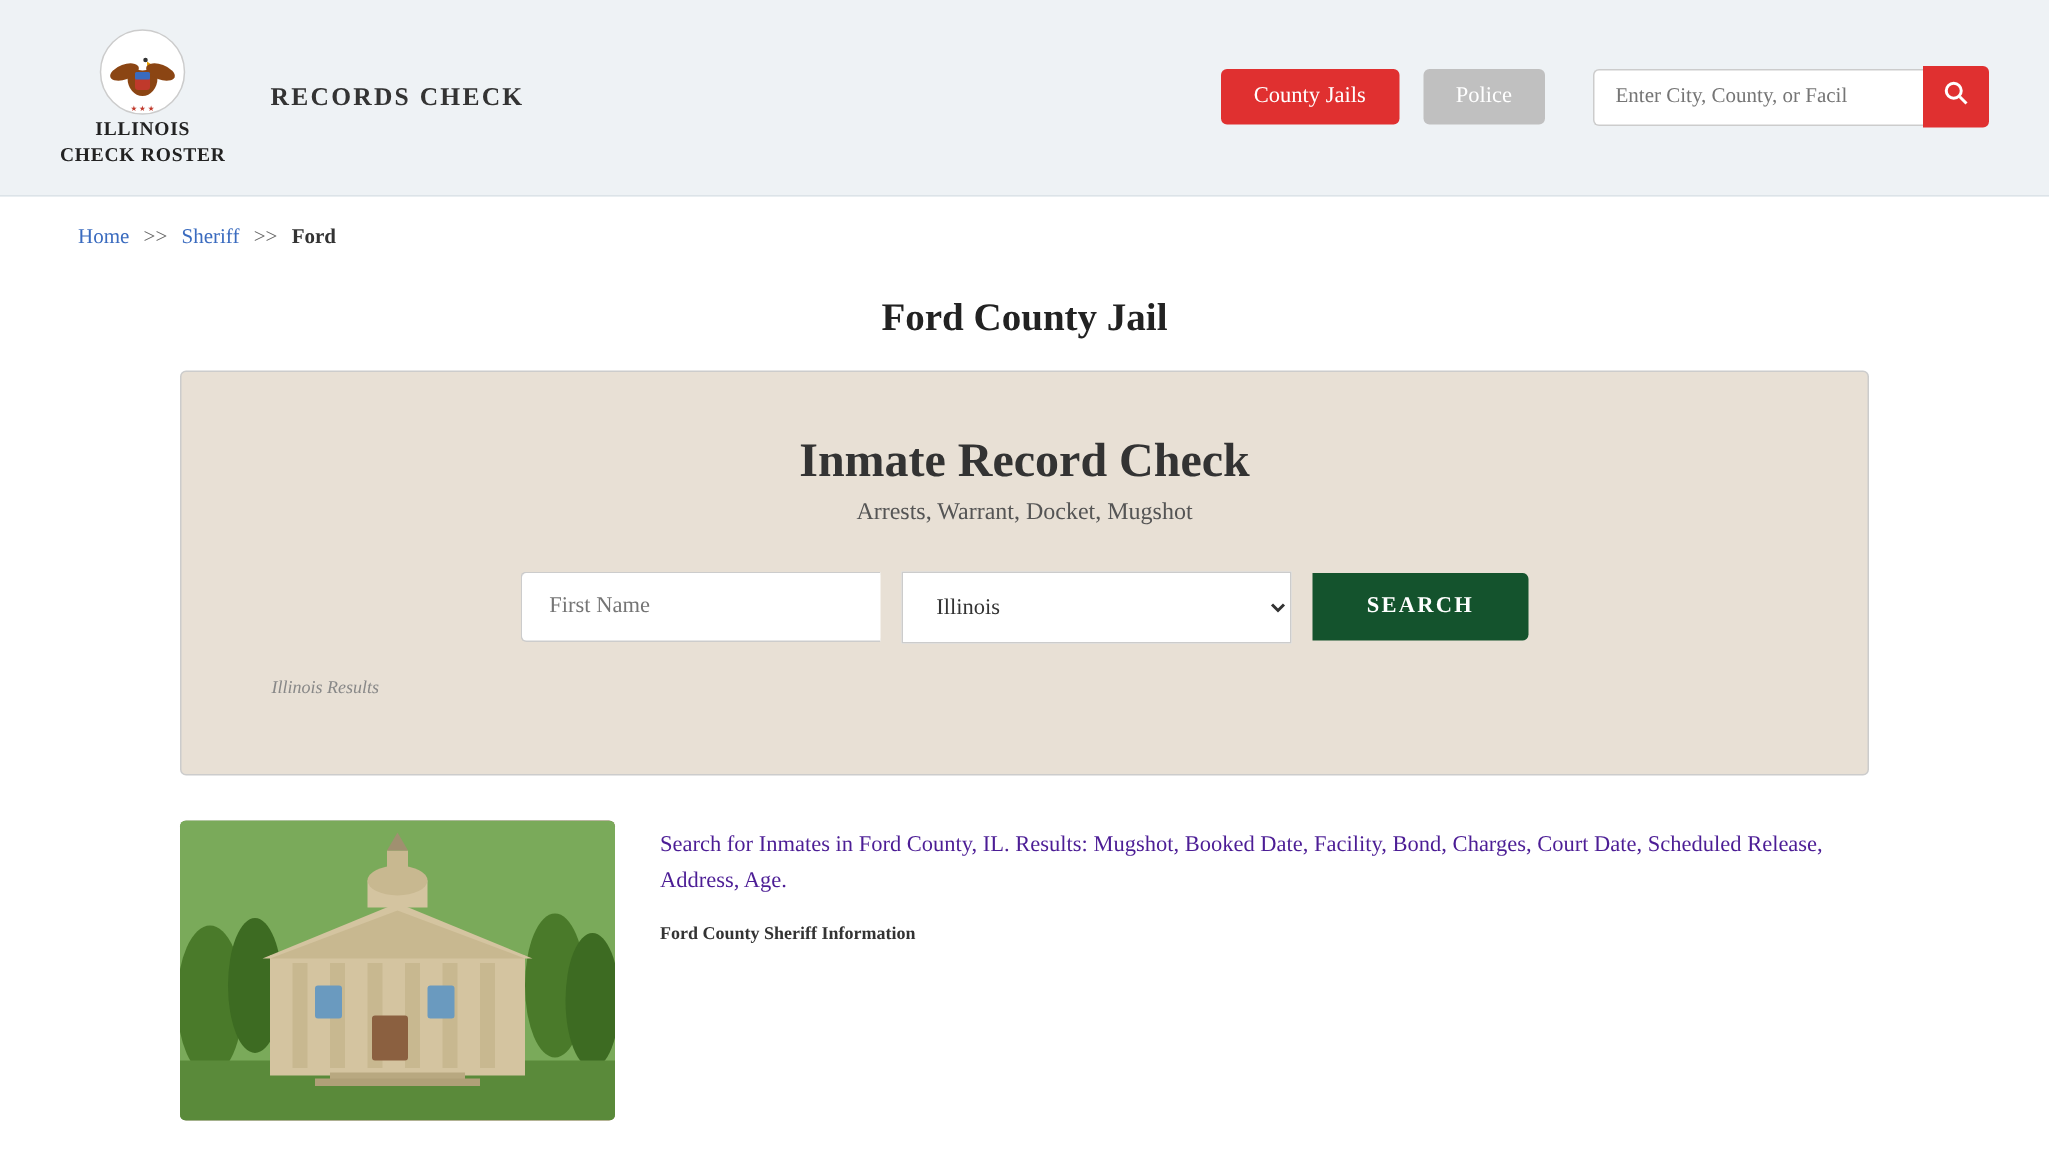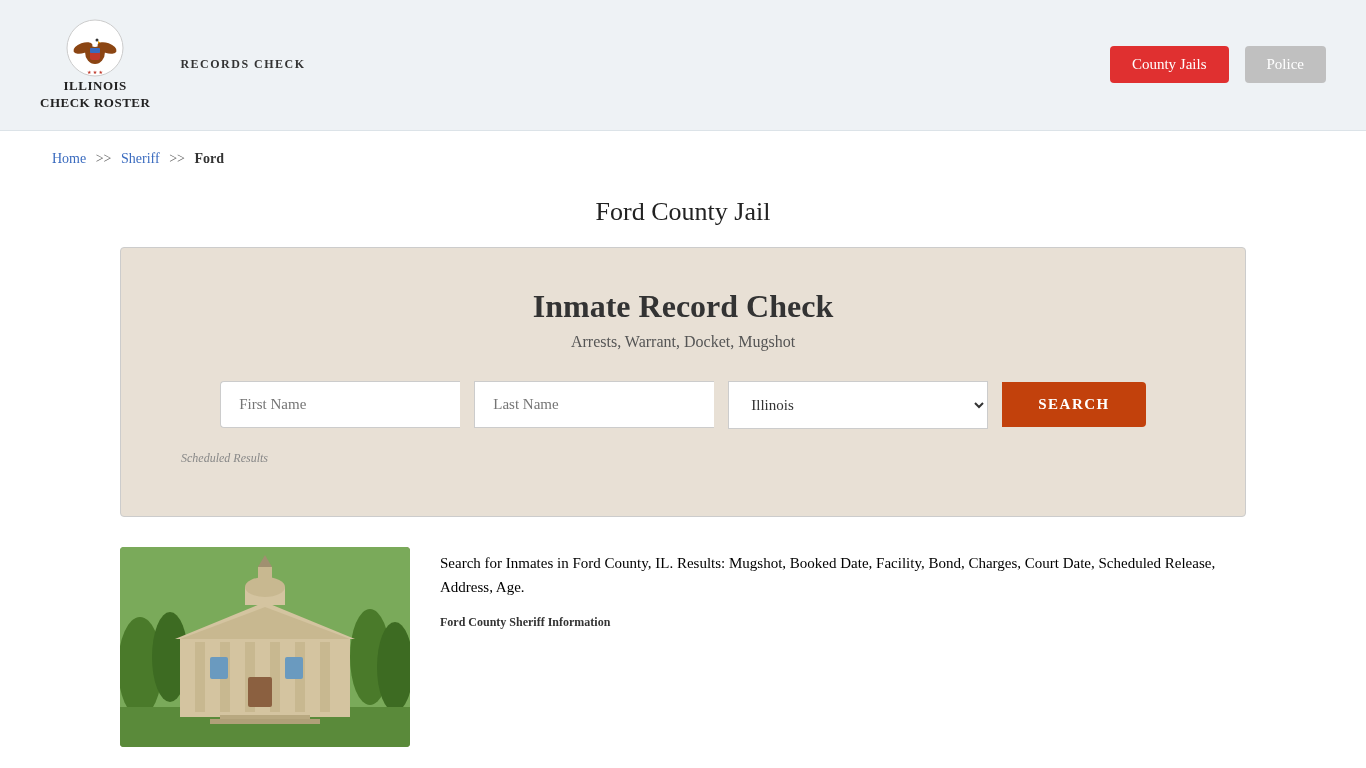--- a/index.html
+++ b/index.html
@@ -27,21 +27,21 @@
     }
     .logo-text {
       font-size: 13px;
       font-weight: bold;
       text-align: center;
       line-height: 1.3;
       color: #222;
       letter-spacing: 0.5px;
     }
     .records-check-link {
-      font-size: 12px;
+      font-size: 17px;
       font-weight: bold;
       letter-spacing: 1.5px;
       color: #333;
       text-decoration: none;
       text-transform: uppercase;
     }
     .header-nav {
       margin-left: auto;
       display: flex;
       align-items: center;
@@ -103,21 +103,21 @@
     .breadcrumb .sep { margin: 0 6px; color: #666; }
     .breadcrumb .current { font-weight: bold; color: #333; }
 
     
     .page-title-section {
       text-align: center;
       padding: 10px 40px 20px;
     }
     .page-title {
       font-size: 26px;
-      font-weight: normal;
+      font-weight: bold;
       color: #222;
     }
 
     
     .inmate-search-box {
       margin: 0 120px 30px;
       background: #e8e0d5;
       border: 1px solid #ccc;
       border-radius: 4px;
       padding: 40px 60px 50px;
@@ -162,21 +162,21 @@
       border: 1px solid #ccc;
       font-size: 15px;
       font-family: inherit;
       outline: none;
       width: 260px;
       background: #fff;
       color: #333;
       appearance: auto;
     }
     .inmate-search-btn {
-      background: #c2410c;
+      background: #14532d;
       color: #fff;
       border: none;
       padding: 14px 36px;
       font-size: 15px;
       font-weight: bold;
       letter-spacing: 1.5px;
       cursor: pointer;
       border-radius: 0 4px 4px 0;
       font-family: inherit;
     }
@@ -208,21 +208,21 @@
     .courthouse-svg {
       width: 100%;
       height: 100%;
     }
     .bottom-text {
       flex: 1;
       padding-top: 4px;
     }
     .bottom-text p {
       font-size: 15px;
-      color: #000000;
+      color: #4c1d95;
       line-height: 1.6;
       margin-bottom: 14px;
     }
     .bottom-text .section-heading {
       font-size: 12px;
       font-weight: bold;
       color: #333;
       margin-bottom: 4px;
     }
   </style>
@@ -258,45 +258,53 @@
     </span>
   </a>
 
   <a class="records-check-link" href="#">
     <span>RECORDS CHECK</span>
   </a>
 
   <nav class="header-nav">
     <button class="nav-btn nav-btn-active">County Jails</button>
     <button class="nav-btn nav-btn-inactive">Police</button>
+    <div class="search-bar">
+      <input type="text" placeholder="Enter City, County, or Facil" style="">
+      <button>
+        <svg width="16" height="16" viewBox="0 0 16 16" fill="white">
+          <circle cx="6.5" cy="6.5" r="5" stroke="white" stroke-width="2" fill="none"></circle>
+          <line x1="10.5" y1="10.5" x2="15" y2="15" stroke="white" stroke-width="2"></line>
+        </svg>
+      </button>
+    </div>
   </nav>
 </header>
 
 <nav class="breadcrumb">
   <a href="#">Home</a>
   <span class="sep">&gt;&gt;</span>
   <a href="#">Sheriff</a>
   <span class="sep">&gt;&gt;</span>
   <span class="current">Ford</span>
 </nav>
 
 <section class="page-title-section">
   <h1 class="page-title">Ford County Jail</h1>
 </section>
 
 <section class="inmate-search-box">
   <h2 class="inmate-search-title">Inmate Record Check</h2>
   <p class="inmate-search-subtitle">Arrests, Warrant, Docket, Mugshot</p>
   <div class="inmate-search-fields">
     <input type="text" placeholder="First Name" style="">
-    <input type="text" placeholder="Last Name" style="">
     <select id="state-select"><option value="Alabama">Alabama</option><option value="Alaska">Alaska</option><option value="Arizona">Arizona</option><option value="Arkansas">Arkansas</option><option value="California">California</option><option value="Colorado">Colorado</option><option value="Connecticut">Connecticut</option><option value="Delaware">Delaware</option><option value="Florida">Florida</option><option value="Georgia">Georgia</option><option value="Hawaii">Hawaii</option><option value="Idaho">Idaho</option><option value="Illinois" selected="">Illinois</option><option value="Indiana">Indiana</option><option value="Iowa">Iowa</option><option value="Kansas">Kansas</option><option value="Kentucky">Kentucky</option><option value="Louisiana">Louisiana</option><option value="Maine">Maine</option><option value="Maryland">Maryland</option><option value="Massachusetts">Massachusetts</option><option value="Michigan">Michigan</option><option value="Minnesota">Minnesota</option><option value="Mississippi">Mississippi</option><option value="Missouri">Missouri</option><option value="Montana">Montana</option><option value="Nebraska">Nebraska</option><option value="Nevada">Nevada</option><option value="New Hampshire">New Hampshire</option><option value="New Jersey">New Jersey</option><option value="New Mexico">New Mexico</option><option value="New York">New York</option><option value="North Carolina">North Carolina</option><option value="North Dakota">North Dakota</option><option value="Ohio">Ohio</option><option value="Oklahoma">Oklahoma</option><option value="Oregon">Oregon</option><option value="Pennsylvania">Pennsylvania</option><option value="Rhode Island">Rhode Island</option><option value="South Carolina">South Carolina</option><option value="South Dakota">South Dakota</option><option value="Tennessee">Tennessee</option><option value="Texas">Texas</option><option value="Utah">Utah</option><option value="Vermont">Vermont</option><option value="Virginia">Virginia</option><option value="Washington">Washington</option><option value="West Virginia">West Virginia</option><option value="Wisconsin">Wisconsin</option><option value="Wyoming">Wyoming</option></select>
     <button class="inmate-search-btn">SEARCH</button>
   </div>
-  <p class="sponsored-label">Scheduled Results</p>
+  <p class="sponsored-label">Illinois Results</p>
 </section>
 
 <section class="bottom-content">
   <div class="bottom-image">
     <svg class="courthouse-svg" viewBox="0 0 290 200" xmlns="http://www.w3.org/2000/svg">
 
       <rect width="290" height="200" fill="#7aaa5a"></rect>
 
       <ellipse cx="20" cy="120" rx="22" ry="50" fill="#4a7a2a"></ellipse>
       <ellipse cx="50" cy="110" rx="18" ry="45" fill="#3d6b22"></ellipse>

